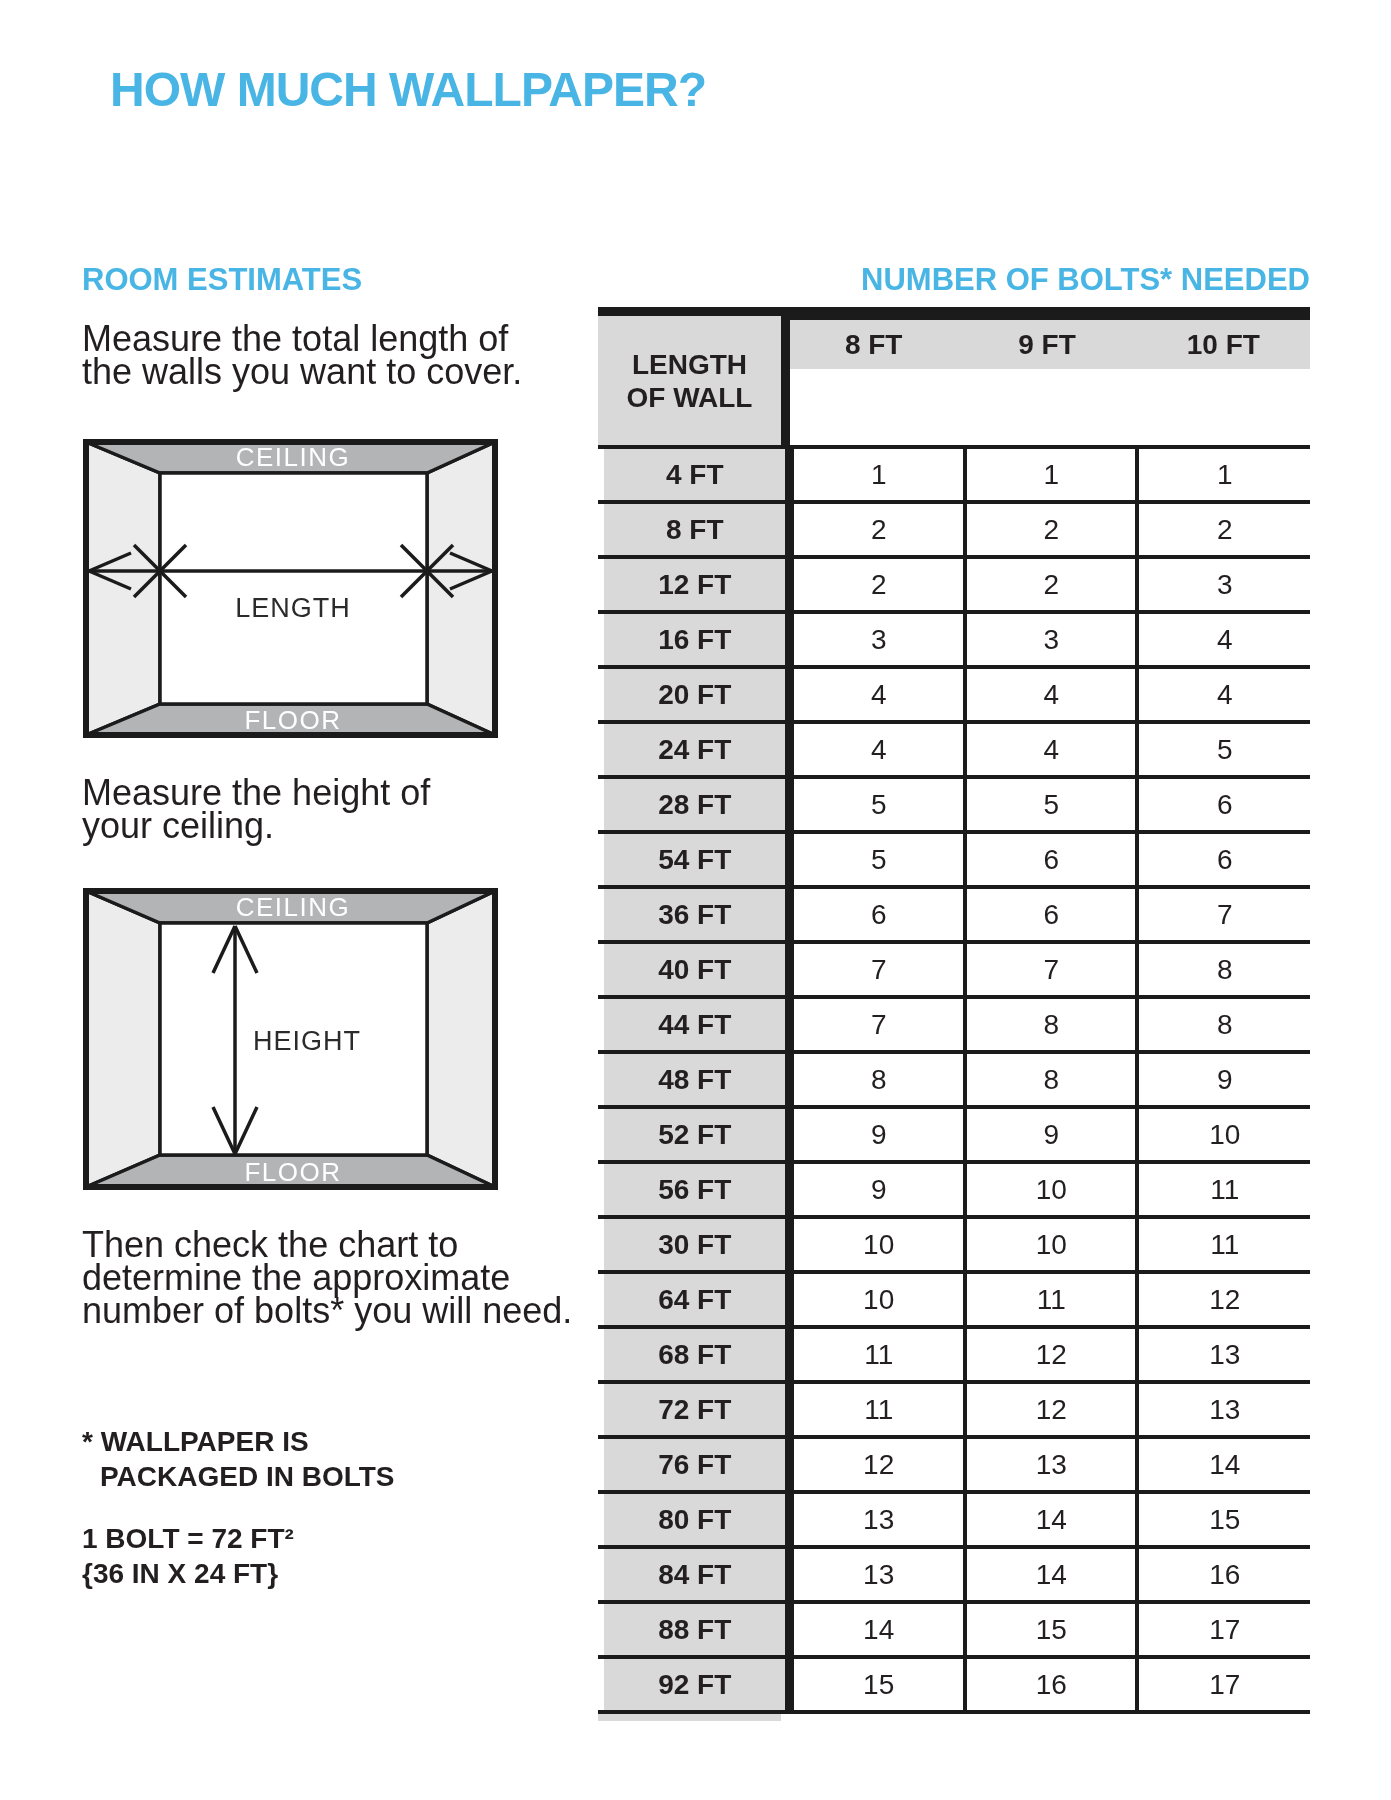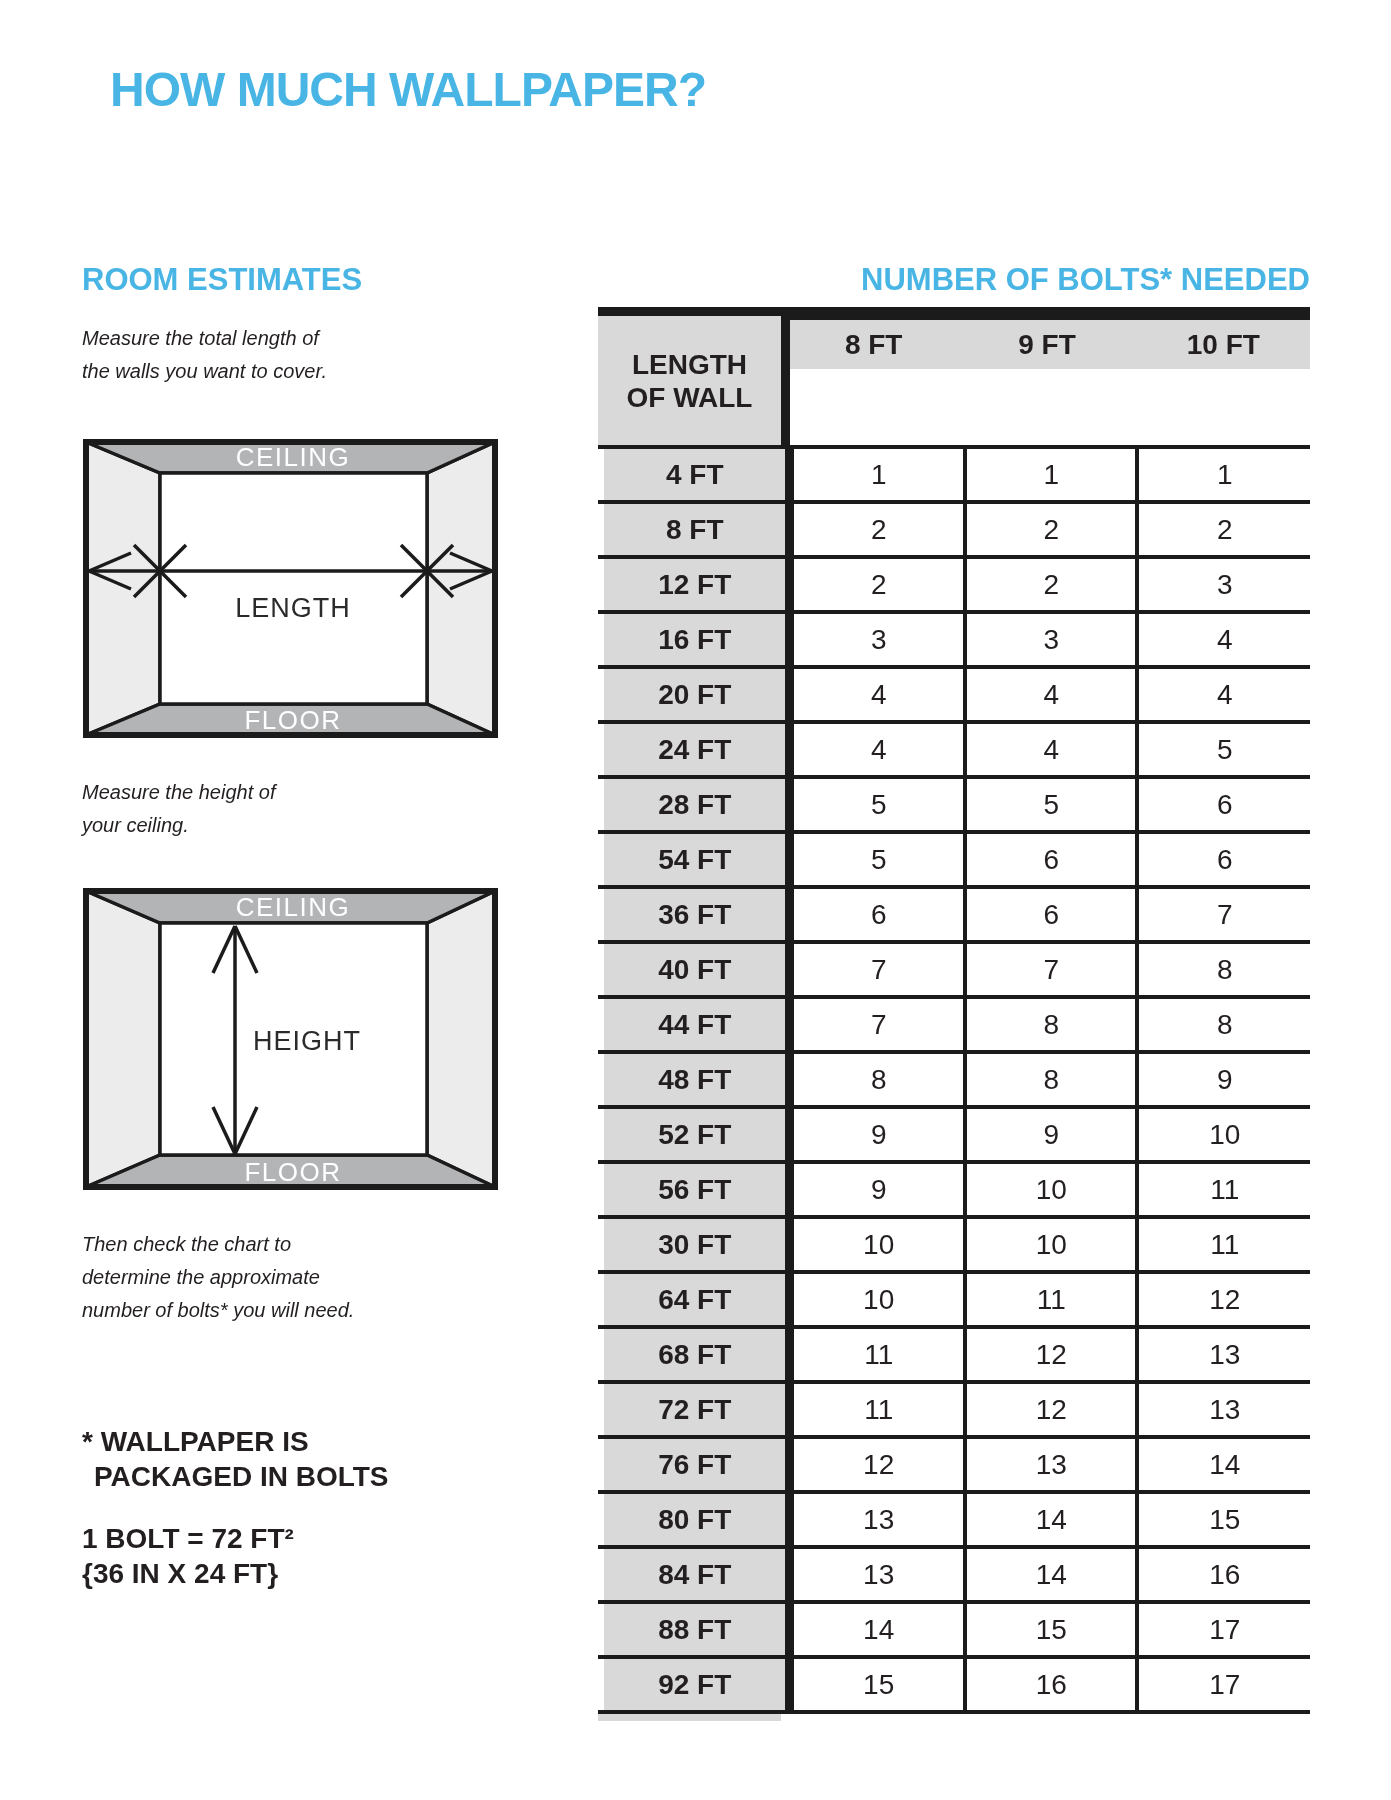--- a/index.html
+++ b/index.html
@@ -10,26 +10,26 @@
   }
   .abs{position:absolute}
   .page-title{
     left:80px;top:62px;font-size:48px;font-weight:bold;letter-spacing:-1px;
     color:var(--accent);white-space:nowrap;margin-left:30px;
   }
   .sec-head{
     font-size:31px;font-weight:bold;color:var(--accent);white-space:nowrap;
   }
   .body-text{
-    font-size:20px;line-height:33px;white-space:pre-line;color:#231f20;font-style:italic;
+    font-size:36px;line-height:33px;white-space:pre-line;color:#231f20;
   }
   .note-text{
     font-size:28px;line-height:35px;font-weight:bold;color:#231f20;white-space:nowrap;
   }
-  .note-indent{margin-left:12px}
+  .note-indent{margin-left:18px}
   
   .tbl{
     left:598px;top:307px;width:712px;
   }
   .topbar{height:9px;background:var(--line);width:712px}
   .thead{display:flex;height:129px}
   .label-head{
     width:183px;background:var(--cellgray);
     display:flex;align-items:center;justify-content:center;text-align:center;
     font-size:28px;font-weight:bold;white-space:pre-line;line-height:33px;

